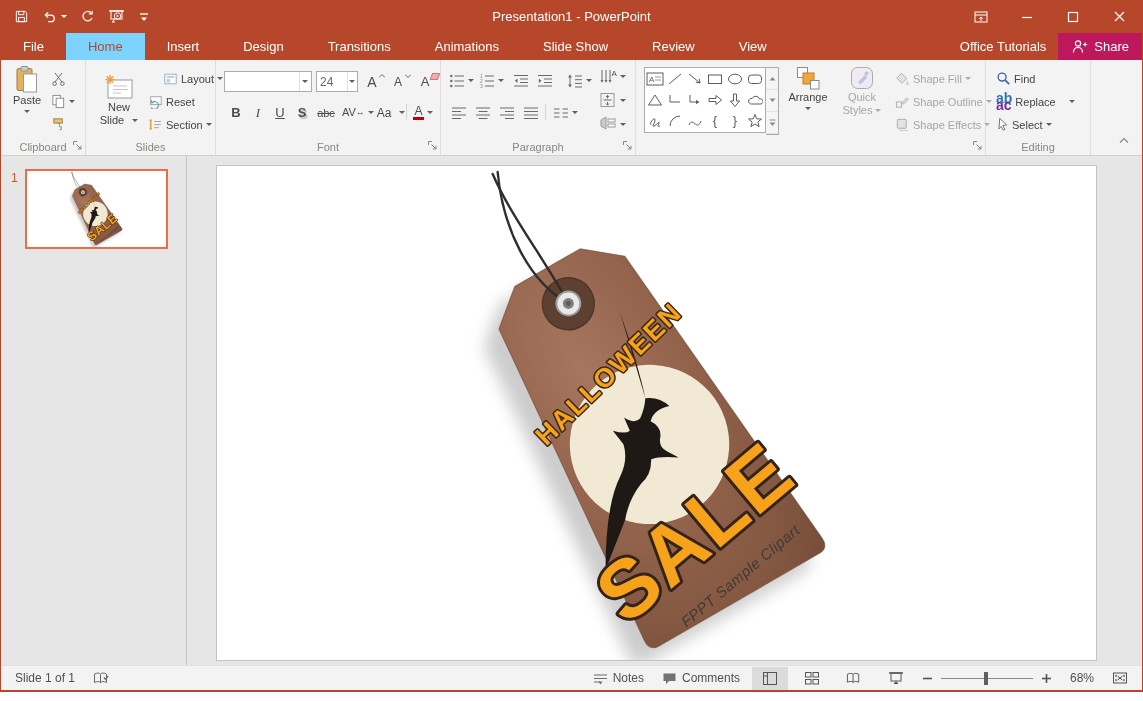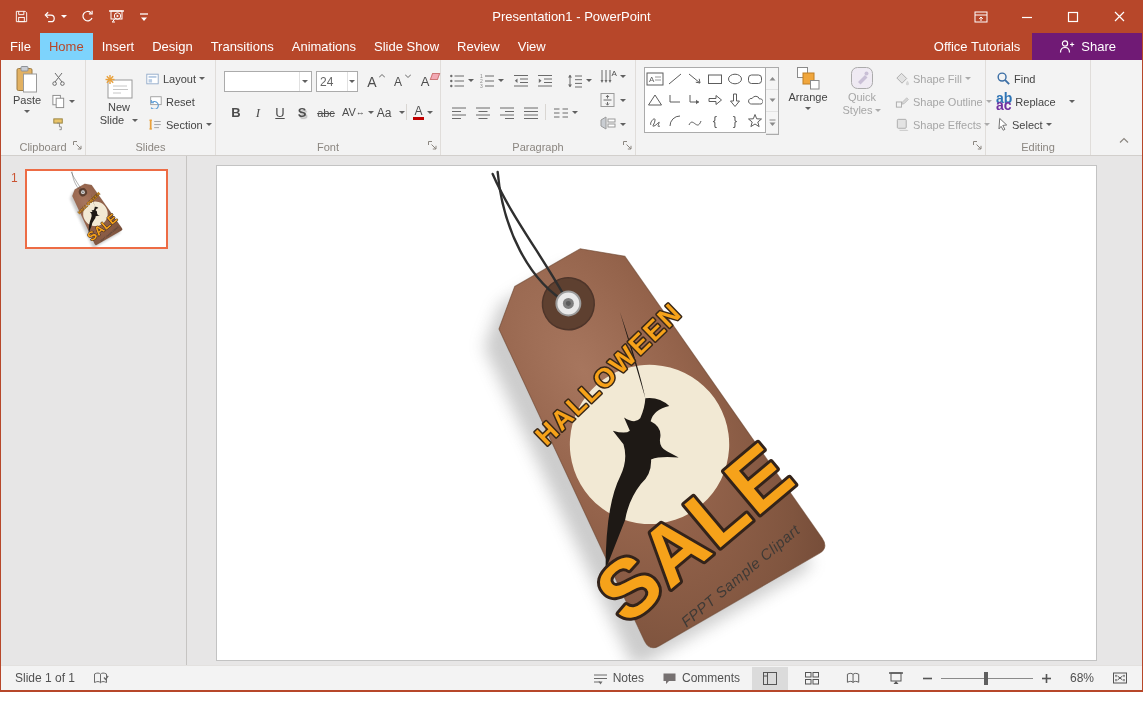--- a/index.html
+++ b/index.html
@@ -8,25 +8,25 @@
   .window{width:1143px;height:692px;display:flex;flex-direction:column;border-left:1px solid #B7472A;border-right:1px solid #B7472A;border-bottom:2px solid #B7472A;background:#E7E6E6}
   
   .titlebar{flex:0 0 33px;background:#B7472A;color:#fff;display:flex;align-items:center;position:relative}
   .qat{display:flex;align-items:center;gap:13px;padding-left:13px;z-index:2}
   .qat .qbtn{display:flex;align-items:center;gap:3px}
   .win-title{position:absolute;left:0;right:0;text-align:center;font-size:13px;color:#fff}
   .win-controls{margin-left:auto;display:flex;height:100%;z-index:2}
   .win-btn{width:46px;display:flex;align-items:center;justify-content:center}
   
   .tabrow{flex:0 0 27px;background:#B7472A;display:flex;align-items:stretch;color:#fff;font-size:13px}
-  .tab{display:flex;align-items:center;padding:0 9px}
+  .tab{display:flex;align-items:center;padding:0 22px}
   .tab.active{background:#7dd3fc;color:#B7472A}
   .tellme{display:flex;align-items:center;gap:7px;padding:0 12px}
   .tutorials{margin-left:auto;display:flex;align-items:center;padding:0 12px}
-  .share{display:flex;align-items:center;gap:6px;background:#701a75;padding:0 26px}
+  .share{display:flex;align-items:center;gap:6px;background:#be185d;padding:0 13px}
   
   .ribbon{flex:0 0 96px;background:#F3F3F3;border-bottom:1px solid #D2CFCC;display:flex;position:relative;font-size:11px;color:#444}
   .group{position:relative;height:100%;flex:0 0 auto;border-right:1px solid #E0DDDA}
   .group-label{position:absolute;bottom:2px;left:0;right:0;text-align:center;font-size:11px;color:#8B8680}
   .launcher{position:absolute;right:3px;bottom:3px;color:#8B8680}
   .bigbtn{position:absolute;display:flex;flex-direction:column;align-items:center;text-align:left;color:#444;line-height:13px}
   .srow{position:absolute;display:flex;align-items:center;gap:3px;height:21px;white-space:nowrap}
   .cdn{width:0;height:0;border-left:3px solid transparent;border-right:3px solid transparent;border-top:3.5px solid #606060;display:inline-block}
   .cdn.w{border-top-color:#fff}
   .cdn.dis{border-top-color:#ABABAB}
@@ -205,21 +205,21 @@
                 <line x1="10.2" y1="2.3" x2="3.8" y2="8.7"></line>
               </g>
             </svg>
           </span>
         <span>New</span>
         <span style="display:inline-flex;align-items:center;gap:8px">
             <span>Slide</span>
             <span class="cdn"></span>
           </span>
       </div>
-      <span class="srow" style="left:59px;top:8px">
+      <span class="srow" style="left:77px;top:8px">
           <svg width="15" height="14" viewBox="0 0 16 16">
             <rect x="1.5" y="2.5" width="13" height="11" fill="#fff" stroke="#8FA8C8"></rect>
             <rect x="3.5" y="4.5" width="9" height="2.2" fill="#B8CCE4"></rect>
             <rect x="3.5" y="8.2" width="4" height="3.8" fill="#B8CCE4"></rect>
           </svg>
           <span>Layout</span>
           <span class="cdn"></span>
         </span>
       <span class="srow" style="left:62px;top:31px">
           <svg width="15" height="14" viewBox="0 0 16 16">

